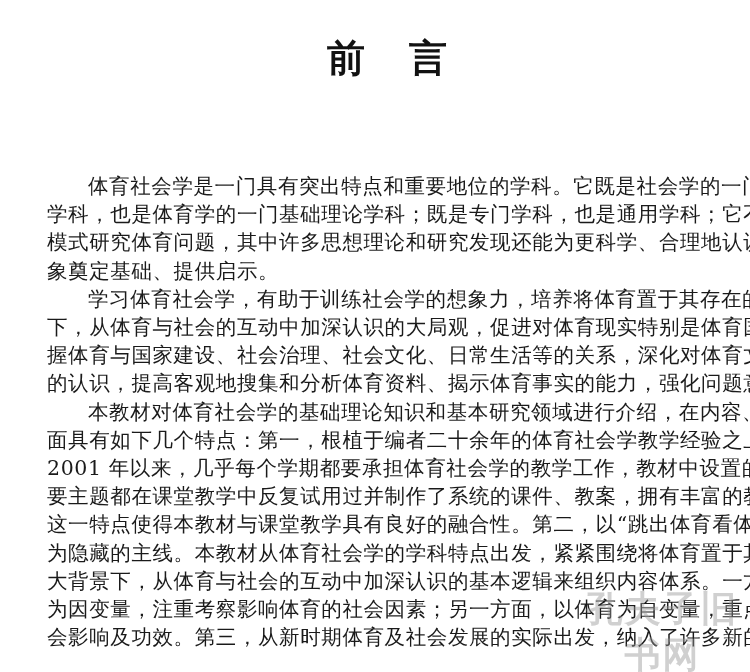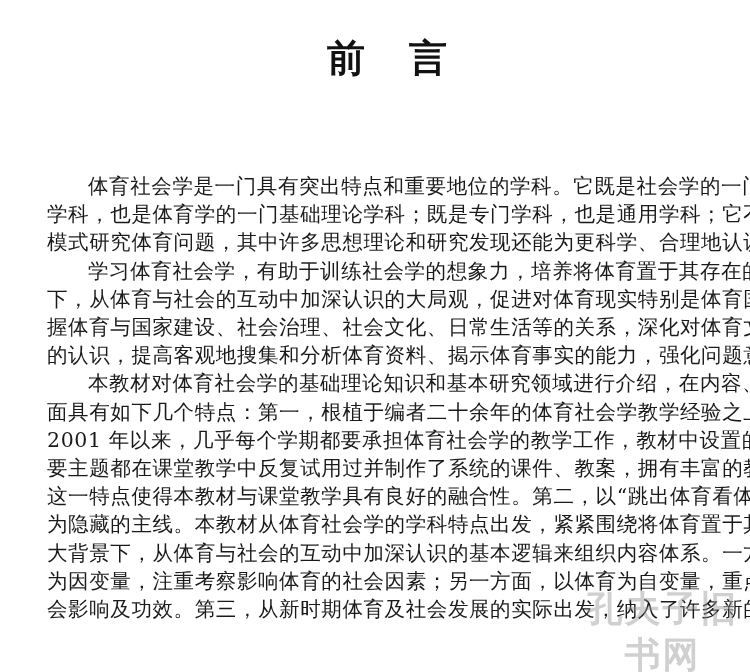--- a/index.html
+++ b/index.html
@@ -22,20 +22,21 @@
 </head>
 <body>
 
 <div class="title">前言</div>
 
 <div class="body">
   <p class="para">
     <span class="line">体育社会学是一门具有突出特点和重要地位的学科。它既是社会学的一门分支应用</span>
     <span class="line" style="margin-left:-2em">学科，也是体育学的一门基础理论学科；既是专门学科，也是通用学科；它不仅以其特有的</span>
     <span class="line" style="margin-left:-2em">模式研究体育问题，其中许多思想理论和研究发现还能为更科学、合理地认识体育社会现</span>
+    <span class="line" style="margin-left:-2em">象奠定基础、提供启示。</span>
   </p>
   <p class="para">
     <span class="line">学习体育社会学，有助于训练社会学的想象力，培养将体育置于其存在的社会大背景</span>
     <span class="line" style="margin-left:-2em">下，从体育与社会的互动中加深认识的大局观，促进对体育现实特别是体育国情的了解，把</span>
     <span class="line" style="margin-left:-2em">握体育与国家建设、社会治理、社会文化、日常生活等的关系，深化对体育文明和体育发展</span>
     <span class="line" style="margin-left:-2em">的认识，提高客观地搜集和分析体育资料、揭示体育事实的能力，强化问题意识和关怀国计</span>
   </p>
   <p class="para">
     <span class="line">本教材对体育社会学的基础理论知识和基本研究领域进行介绍，在内容、组织编排方</span>
     <span class="line" style="margin-left:-2em">面具有如下几个特点：第一，根植于编者二十余年的体育社会学教学经验之上。编者自</span>

